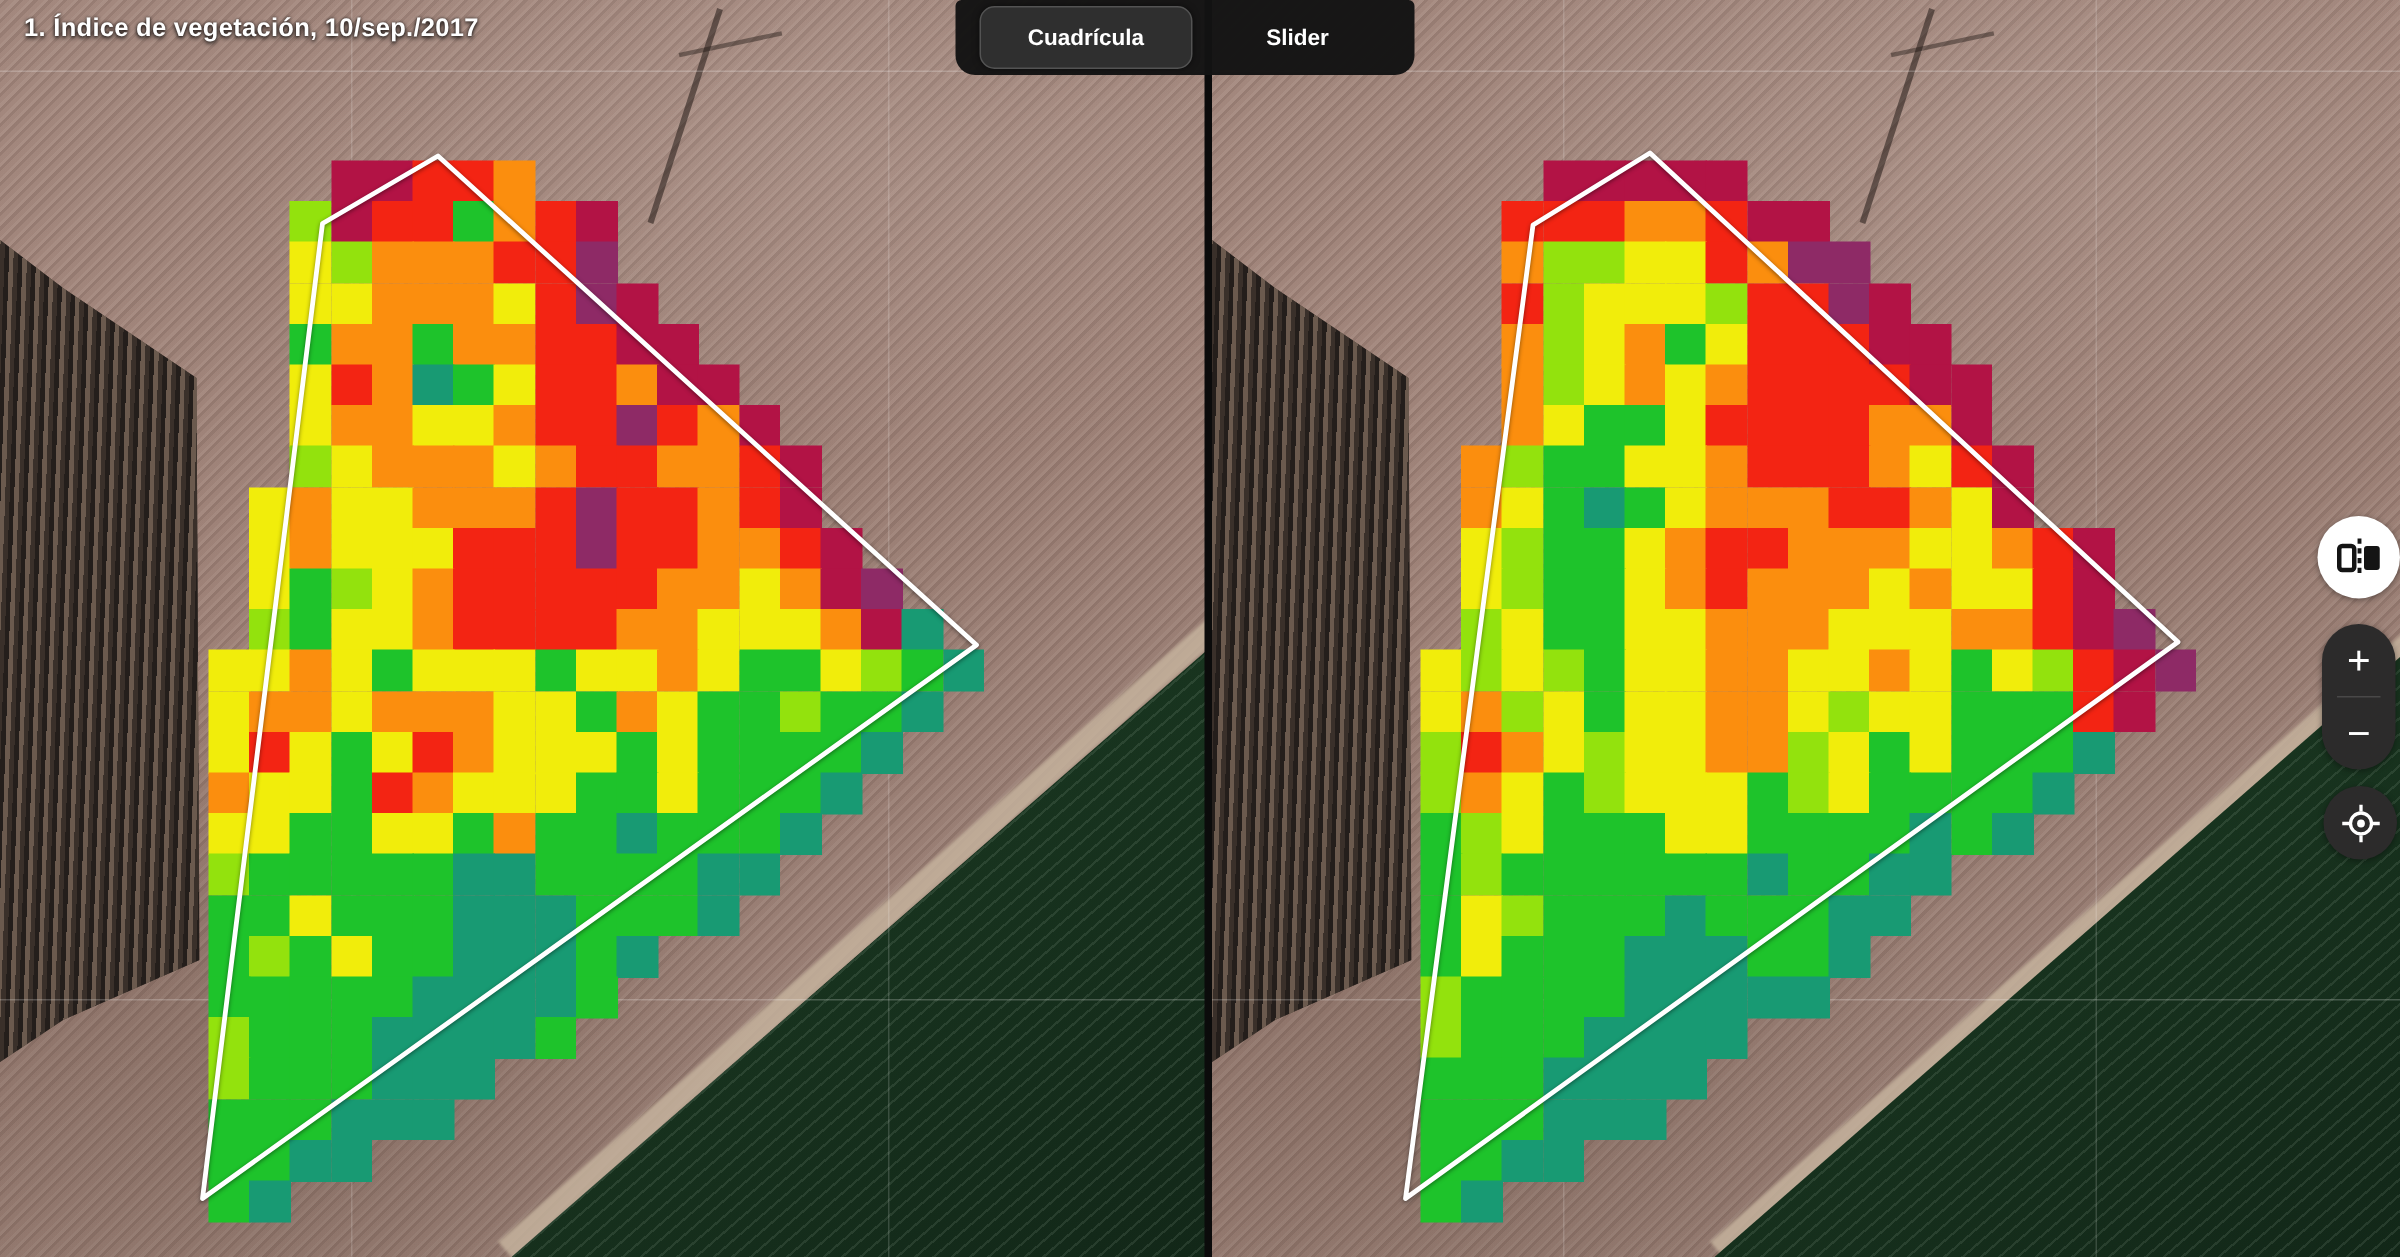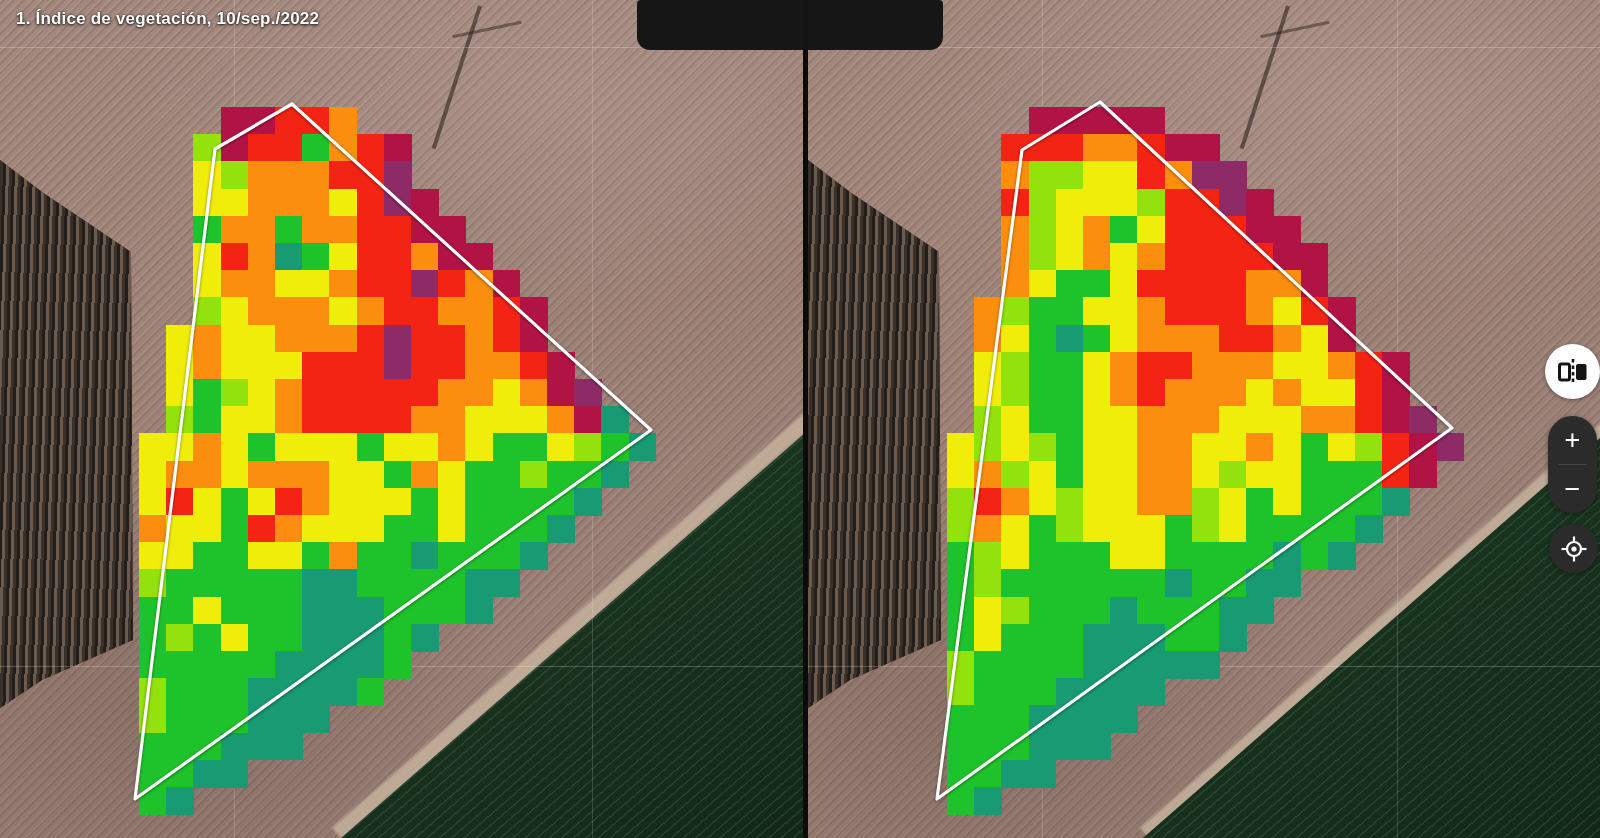--- a/index.html
+++ b/index.html
@@ -712,23 +712,25 @@
         <div class="cell" style="left: 139px; top: 787px; width: 27.9px; height: 27.9px; background: rgb(30, 195, 43);"></div>
         <div class="cell" style="left: 166.2px; top: 787px; width: 27.9px; height: 27.9px; background: rgb(24, 154, 115);"></div>
       </div>
     <svg class="boundary-svg" id="poly-right">
       <polygon points="292,102 644,428 129,799 214,150"></polygon>
     </svg>
   </div>
 
   <div class="divider"></div>
 
-  <div class="panel-title" id="title-left">1. Índice de vegetación, 10/sep./2022</div>
+  <div class="panel-title" id="title-left">1. Índice de vegetación, 10/sep./2017</div>
 
   <div class="toggle">
+    <div class="toggle-opt selected">Cuadrícula</div>
+    <div class="toggle-opt unselected">Slider</div>
   </div>
 
   <div class="ctl" id="btn-compare">
     <svg width="34" height="30" viewBox="0 0 34 30">
       <rect x="3.5" y="7" width="10" height="16" rx="2" fill="none" stroke="#141414" stroke-width="3"></rect>
       <rect x="20" y="7" width="10.5" height="16" rx="2" fill="#141414"></rect>
       <line x1="17" y1="2" x2="17" y2="28" stroke="#141414" stroke-width="2.6" stroke-dasharray="3.5 3"></line>
     </svg>
   </div>
   <div id="zoom-pill">

